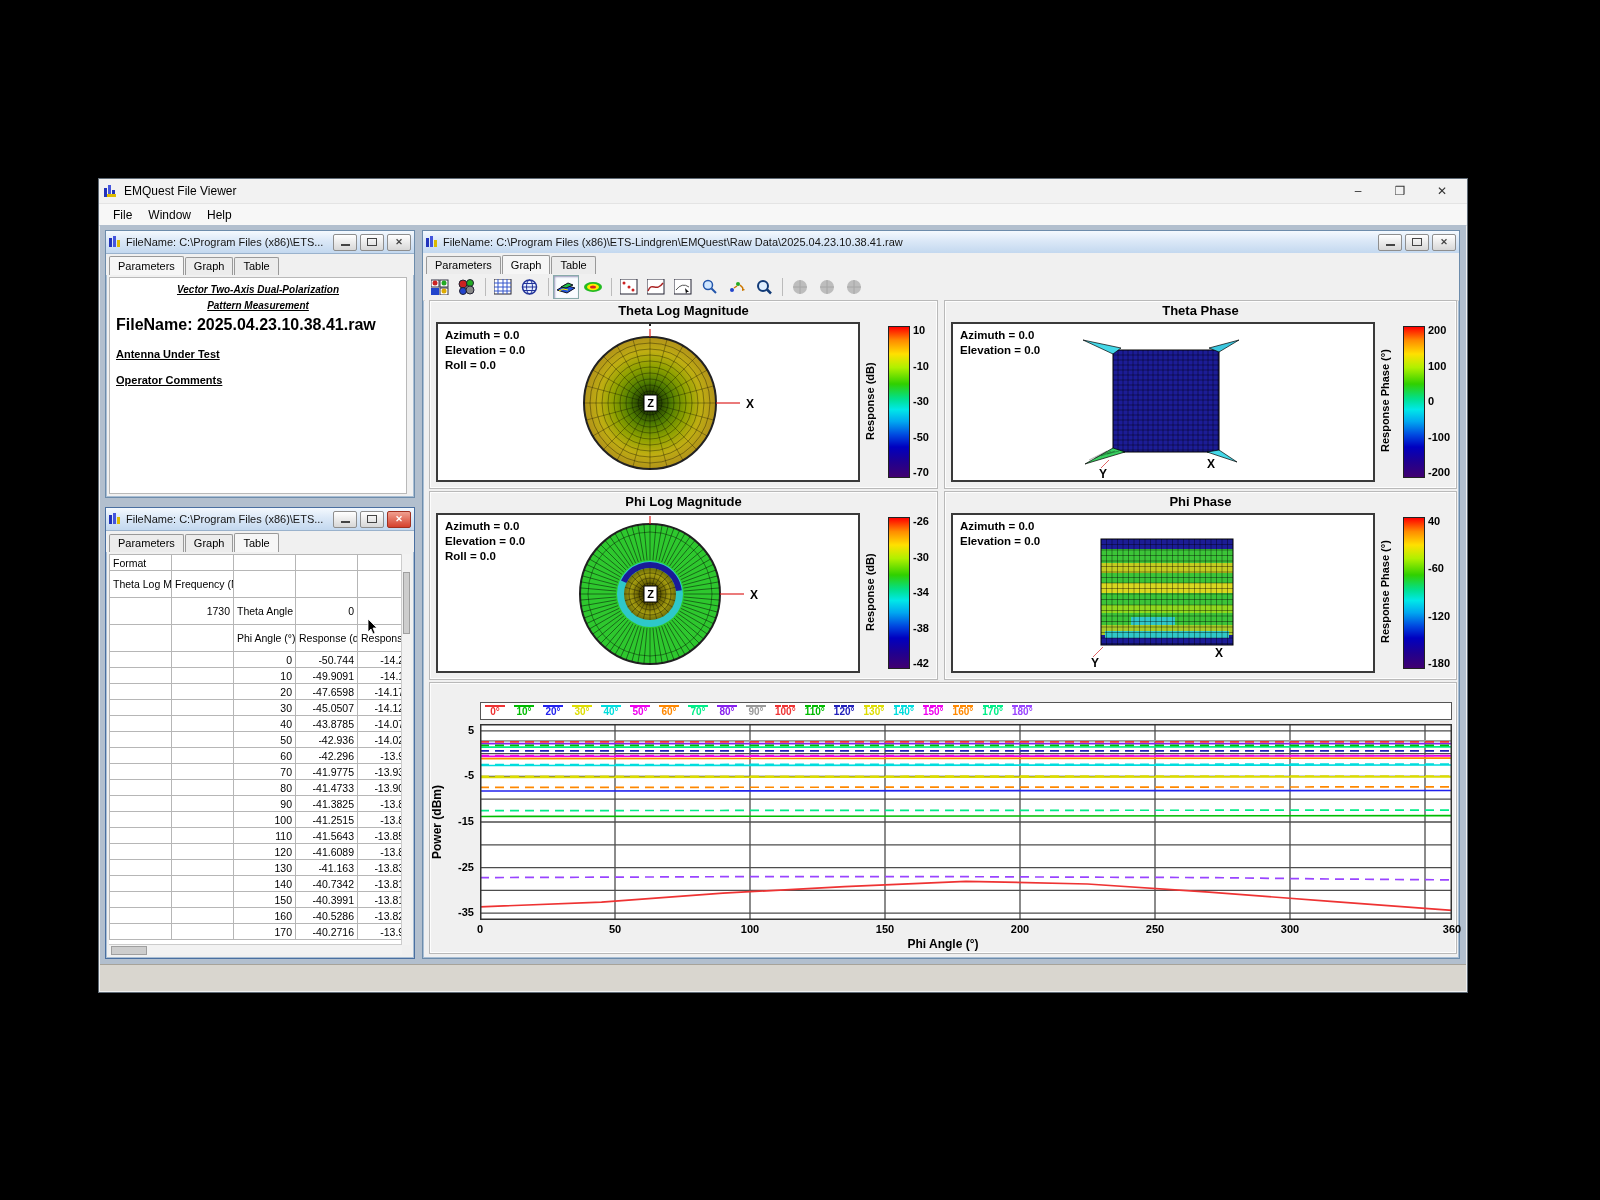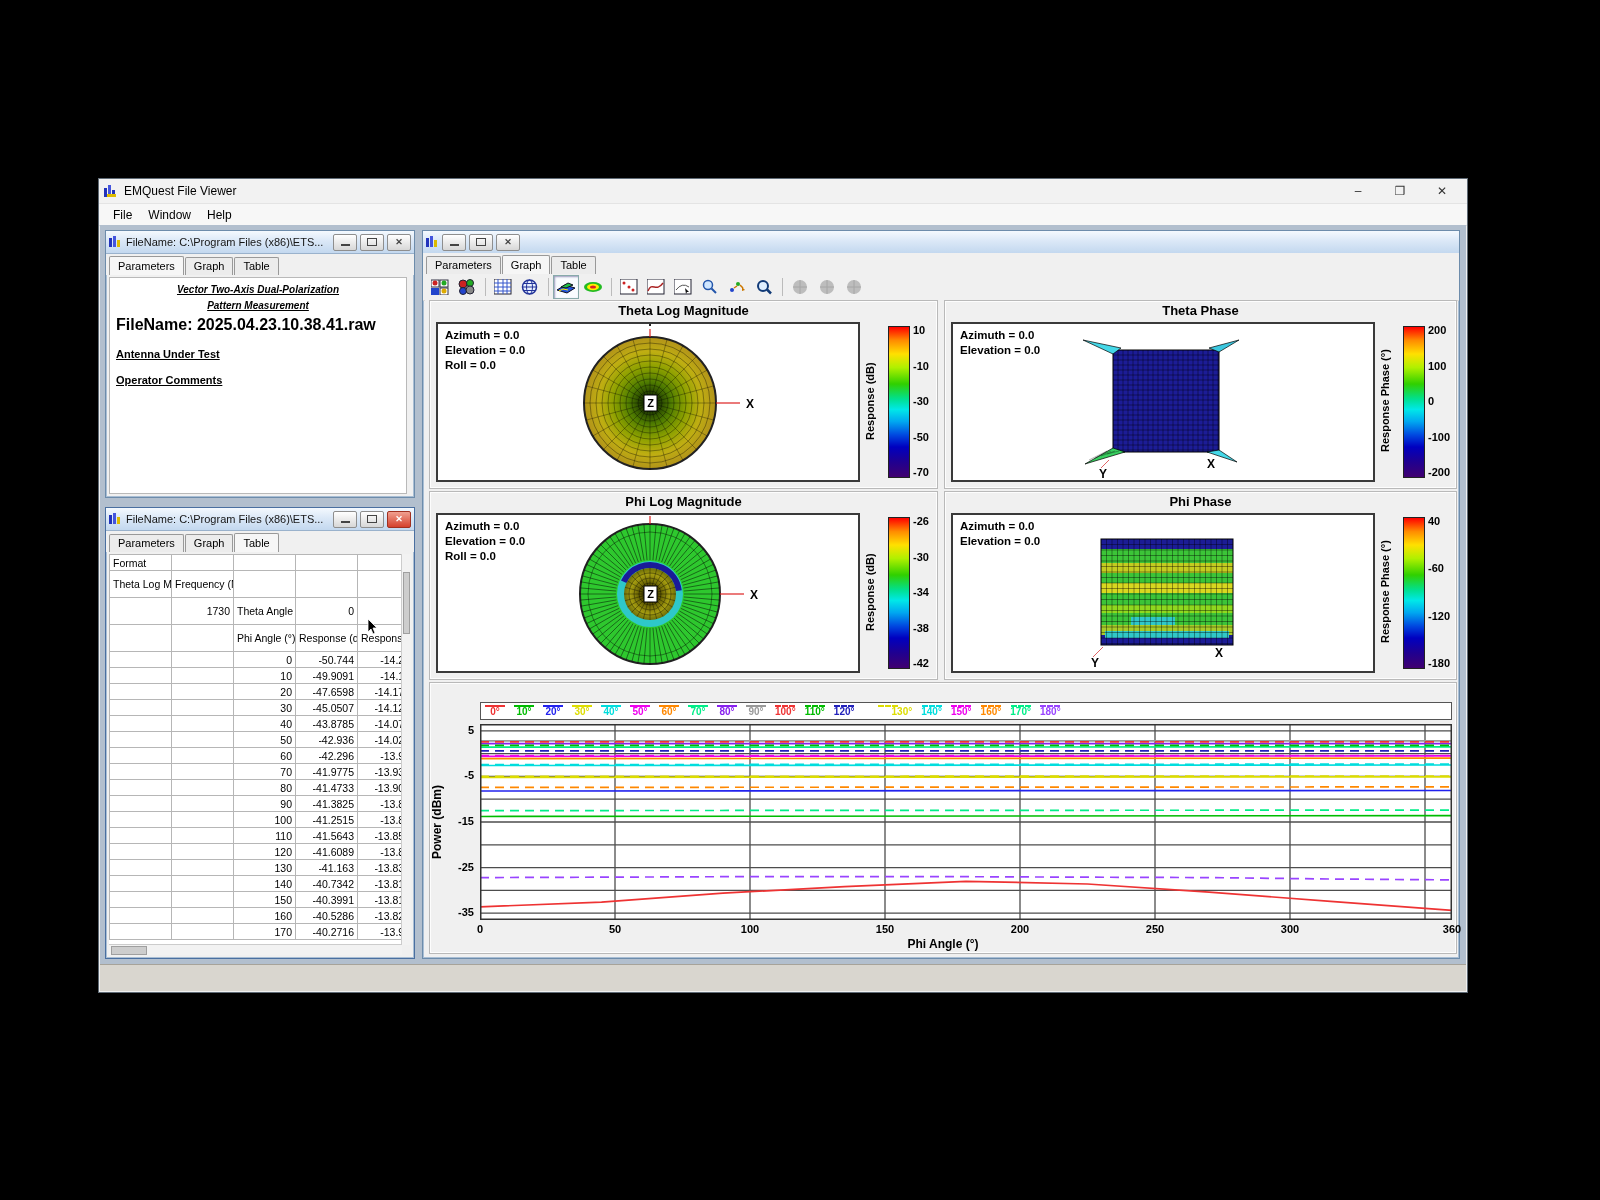--- a/index.html
+++ b/index.html
@@ -337,20 +337,21 @@
       </div>
     </div>
 
     <div class="child" style="left:322px;top:5px;width:1038px;height:729px">
       <div class="ctitle">
         <svg width="13" height="12">
             <rect x="0" y="2" width="3" height="9" fill="#2233bb"></rect>
             <rect x="4" y="0" width="3" height="11" fill="#4455dd"></rect>
             <rect x="8" y="4" width="3" height="7" fill="#ddbb00"></rect>
           </svg>
+        <span class="txt">FileName:  C:\Program Files (x86)\ETS-Lindgren\EMQuest\Raw Data\2025.04.23.10.38.41.raw</span>
         <div class="cbtn">
             <div class="bar"></div>
           </div>
         <div class="cbtn">
             <div class="box"></div>
           </div>
         <div class="cbtn">
             <span class="x">✕</span>
           </div>
       </div>
@@ -874,21 +875,21 @@
               <div class="litem">
                 <div class="lline" style="border-top-style: dashed; border-top-color: rgb(0, 187, 0);"></div>
                 <div class="ltext" style="color: rgb(0, 187, 0);">110°</div>
               </div>
               <div class="litem">
                 <div class="lline" style="border-top-style: dashed; border-top-color: rgb(34, 34, 187);"></div>
                 <div class="ltext" style="color: rgb(34, 34, 187);">120°</div>
               </div>
               <div class="litem">
                 <div class="lline" style="border-top-style: dashed; border-top-color: rgb(221, 221, 0);"></div>
-                <div class="ltext" style="color: rgb(221, 221, 0); margin-left: 28px;">130°</div>
+                <div class="ltext" style="color: rgb(221, 221, 0);">130°</div>
               </div>
               <div class="litem">
                 <div class="lline" style="border-top-style: dashed; border-top-color: rgb(0, 221, 221);"></div>
                 <div class="ltext" style="color: rgb(0, 221, 221);">140°</div>
               </div>
               <div class="litem">
                 <div class="lline" style="border-top-style: dashed; border-top-color: rgb(238, 0, 238);"></div>
                 <div class="ltext" style="color: rgb(238, 0, 238);">150°</div>
               </div>
               <div class="litem">

